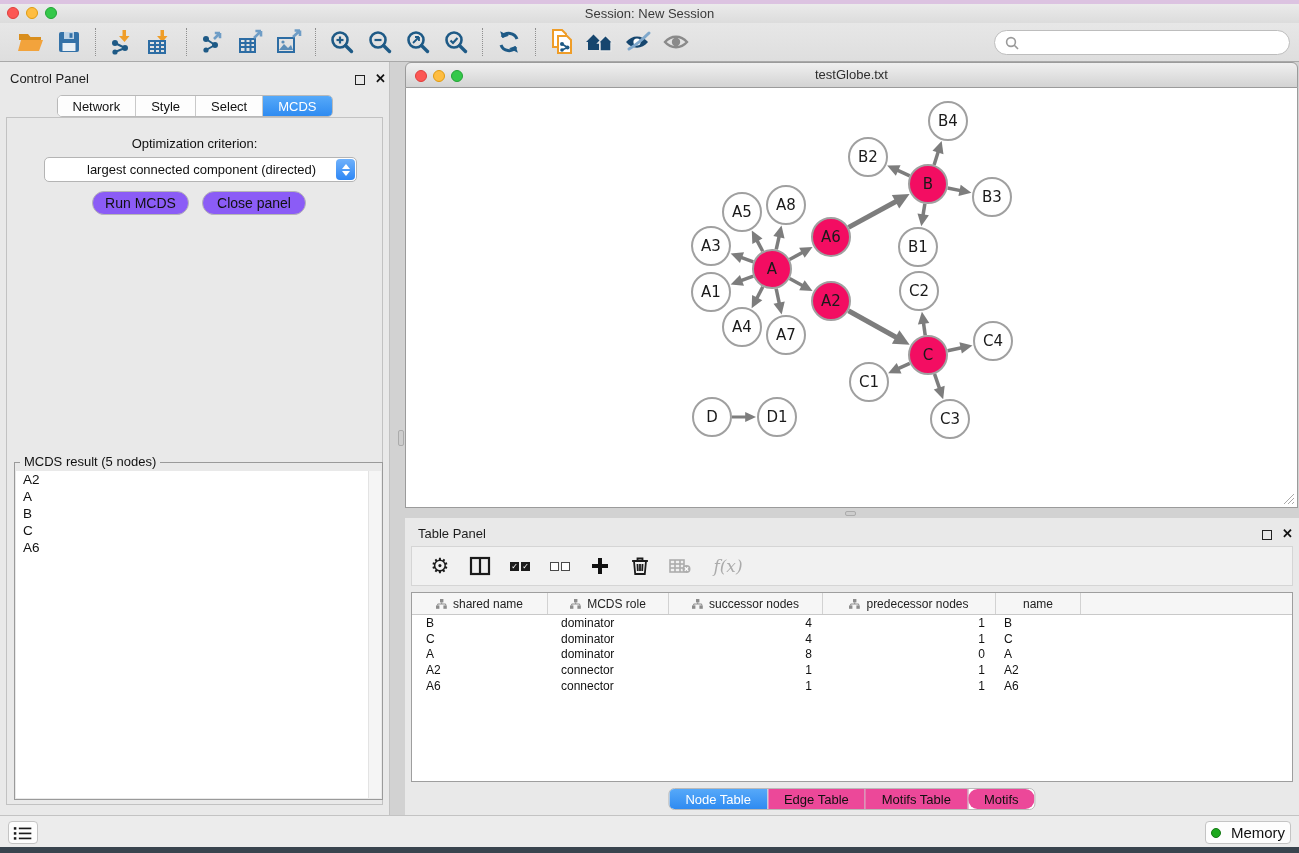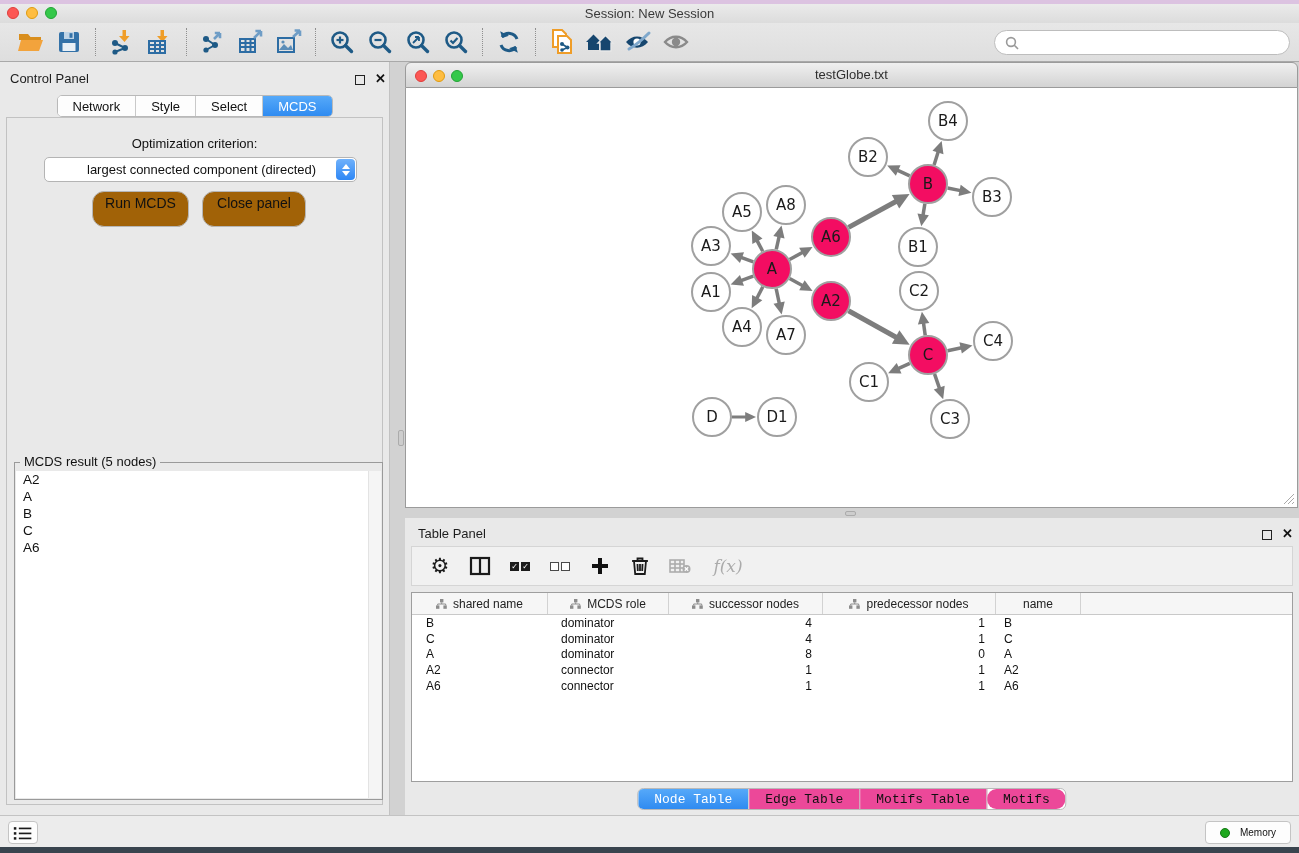--- a/index.html
+++ b/index.html
@@ -45,21 +45,21 @@
   .cp-box { position:absolute; left:6px; top:55px; width:377px; height:688px; border:1px solid #C2C2C2; }
   .opt-label { position:absolute; left:0; top:74px; width:100%; text-align:center; font-size:13px; color:#111; }
   .dropdown { position:absolute; left:44px; top:95px; width:313px; height:25px; background:#fff;
               border:1px solid #B4B4B4; border-radius:5px; display:flex; align-items:center;padding-left:30px; }
   .dropdown .dd-text { flex:1; font-size:13px; padding-left:12px; color:#111; white-space:nowrap; }
   .dd-stepper { width:19px; height:21px; margin-right:1px; border-radius:4px;
                 background:linear-gradient(#6FB1FB,#2E87F5); display:flex; flex-direction:column;
                 align-items:center; justify-content:center; gap:2px; }
   .dd-up { width:0; height:0; border-left:4px solid transparent; border-right:4px solid transparent; border-bottom:5px solid #fff; }
   .dd-down { width:0; height:0; border-left:4px solid transparent; border-right:4px solid transparent; border-top:5px solid #fff; }
-  .cp-btn { position:absolute; top:129px; height:36px; background:#a16207; border:1px solid #B6B6B6;
+  .cp-btn { position:absolute; top:129px; height:24px; background:#8b5cf6; border:1px solid #B6B6B6;
             border-radius:12px; font-size:14px; color:#111; text-align:center; line-height:22px; }
   .btn-run { left:92px; width:97px; }
   .btn-close { left:202px; width:104px; }
 
   .result-box { position:absolute; left:14px; top:400px; width:369px; height:338px; border:1px solid #9A9A9A; }
   .result-legend { position:absolute; top:-9px; left:5px; background:#E9E9E9; padding:0 4px; font-size:13px; color:#111; }
   .result-list { position:absolute; left:1px; right:1px; top:8px; bottom:1px; background:#fff; overflow:hidden; }
   .result-scroll { position:absolute; right:0; top:0; bottom:0; width:13px; background:#F5F5F5; border-left:1px solid #E3E3E3; }
   .result-item { font-size:13.5px; color:#111; padding:1px 0 1px 7px; line-height:15px; }
 
@@ -98,31 +98,31 @@
   .c1 { width:136px; } .c2 { width:121px; } .c3 { width:154px; } .c4 { width:173px; } .c5 { width:85px; }
   .c6 { flex:1; border-right:none; }
   .tbl-body .trow { display:flex; height:15.8px; align-items:center; }
   .td { font-size:12px; color:#111; overflow:hidden; white-space:nowrap; }
   .td.a-left1 { padding-left:14px; text-align:left; }
   .td.a-left2 { padding-left:13px; text-align:left; }
   .td.a-right { padding-right:11px; text-align:right; }
   .td.a-left5 { padding-left:8px; text-align:left; }
 
   .tp-tabs { position:absolute; top:270px; left:50%; transform:translateX(-50%); display:flex;
-             border:1px solid #B9B9B9; border-radius:6px; overflow:hidden; background:#FFF; height:22px;font-family:Liberation Mono, monospace; }
+             border:1px solid #B9B9B9; border-radius:6px; overflow:hidden; background:#FFF; height:22px; }
   .tp-tab { padding:0 16px; font-size:13px; line-height:21px; color:#111; border-right:1px solid #C9C9C9; background:#ec4899; }
   .tp-tab:last-child { border-right:none;border-radius:9px; }
   .tp-tab.active { background:linear-gradient(#56A9F9,#2F8BF1); color:#fff; }
 
   
   .statusbar { position:absolute; left:0; top:815px; width:100%; height:32px; background:#ECECEC; border-top:1px solid #C3C3C3; }
   .sb-btn { position:absolute; top:5px; height:23px; background:#FDFDFD; border:1px solid #C4C4C4; border-radius:4px;
             display:flex; align-items:center; justify-content:center; }
   .sb-list { left:8px; width:30px; }
-  .sb-memory { right:8px; width:86px; gap:10px; font-size:10px; color:#111; }
+  .sb-memory { right:8px; width:86px; gap:10px; font-size:15px; color:#111; }
   .mem-dot { width:10px; height:10px; border-radius:50%; background:#1DA81D; border:1px solid #157815; }
   .darkstrip { position:absolute; left:0; top:847px; width:100%; height:6px; background:#39444E; }
 
   svg { display:block; }
 </style>
 </head>
 <body>
 <div id="app">
 
   <div class="menustrip"></div>

